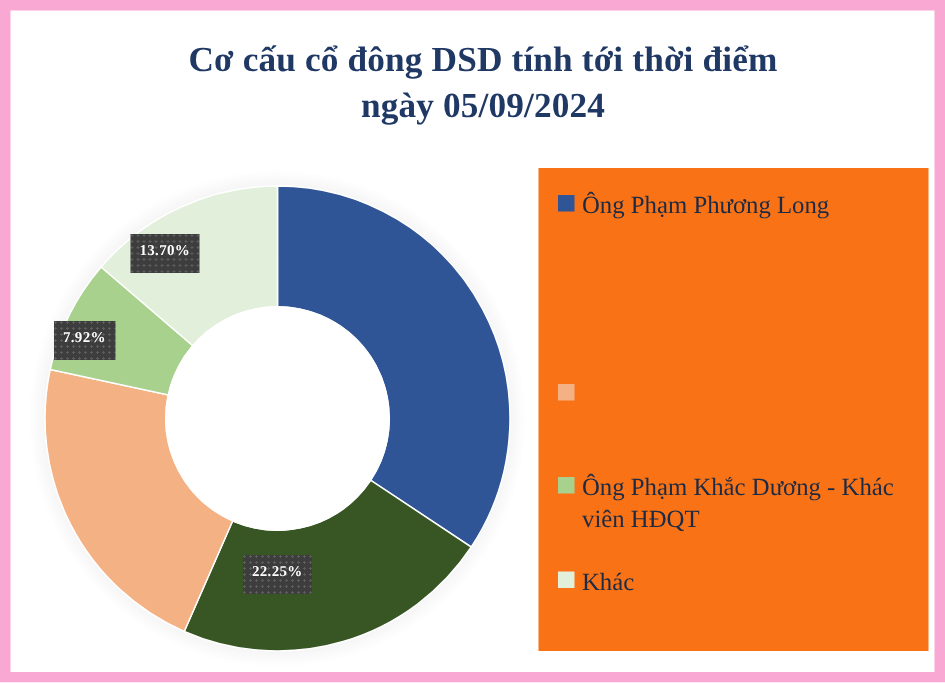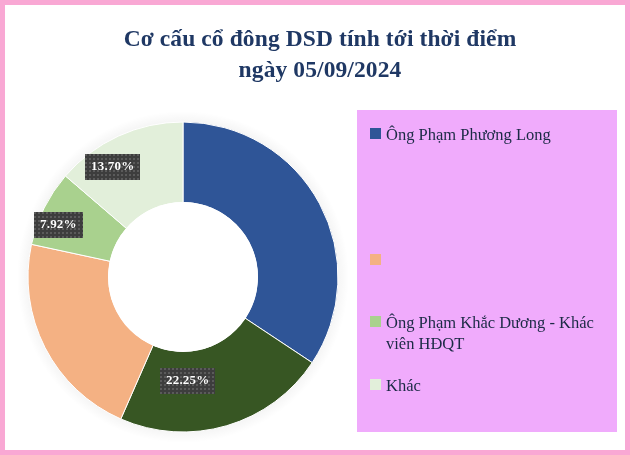--- a/index.html
+++ b/index.html
@@ -8,21 +8,21 @@
     background: #ffffff;
   }
   #page {
     position: relative;
     width: 630px;
     height: 455px;
     background: #ffffff;
     overflow: hidden;
     font-family: "Liberation Serif", "DejaVu Serif", serif;
     box-sizing: border-box;
-    border: 5px solid #f9a8d4;
+    border: 7px solid #f9a8d4;
   }
 
   
   #chart-title {
     position: absolute;
     left: 50px;
     top: 18px;
     width: 530px;
     text-align: center;
     color: #1F3864;
@@ -52,37 +52,37 @@
 
   
   .data-label {
     position: absolute;
     background-color: #3d3d3d;
     background-image:
       radial-gradient(circle at 1px 1px, rgba(255,255,255,0.16) 0.7px, transparent 0.9px);
     background-size: 4px 4px;
     color: #ffffff;
     font-weight: bold;
-    font-size: 13px;
+    font-size: 10px;
     line-height: 14.5px;
     padding: 5px 6px 6px 6px;
     white-space: nowrap;
     font-family: "Liberation Serif", "DejaVu Serif", serif;
     letter-spacing: 0.2px;
     text-shadow: 0 0 1px rgba(0,0,0,0.4);
   }
 
   
   #legend-panel {
     position: absolute;
     left: 352px;
     top: 105px;
     width: 260px;
     height: 322px;
-    background: #f0abfc;
+    background: #f97316;
   }
   .legend-item {
     position: absolute;
     left: 13px;
     display: flex;
     align-items: flex-start;
     width: 240px;
   }
   .legend-swatch {
     width: 11px;

